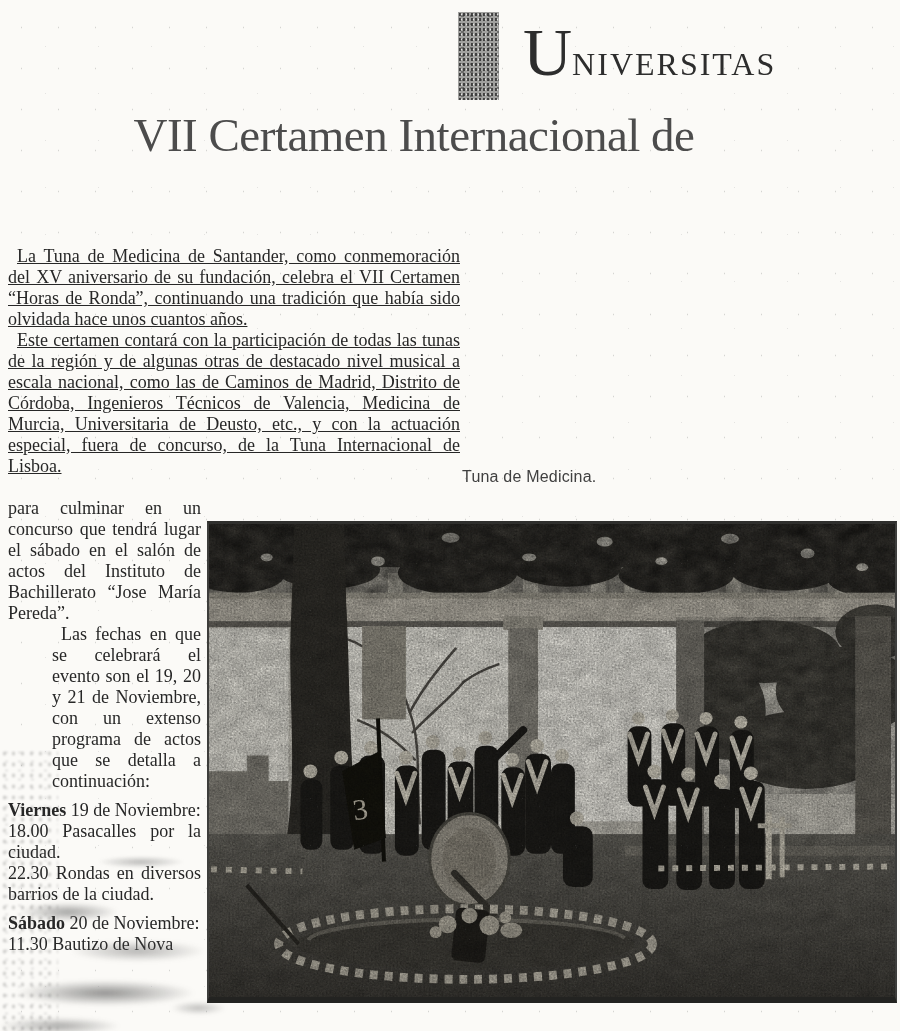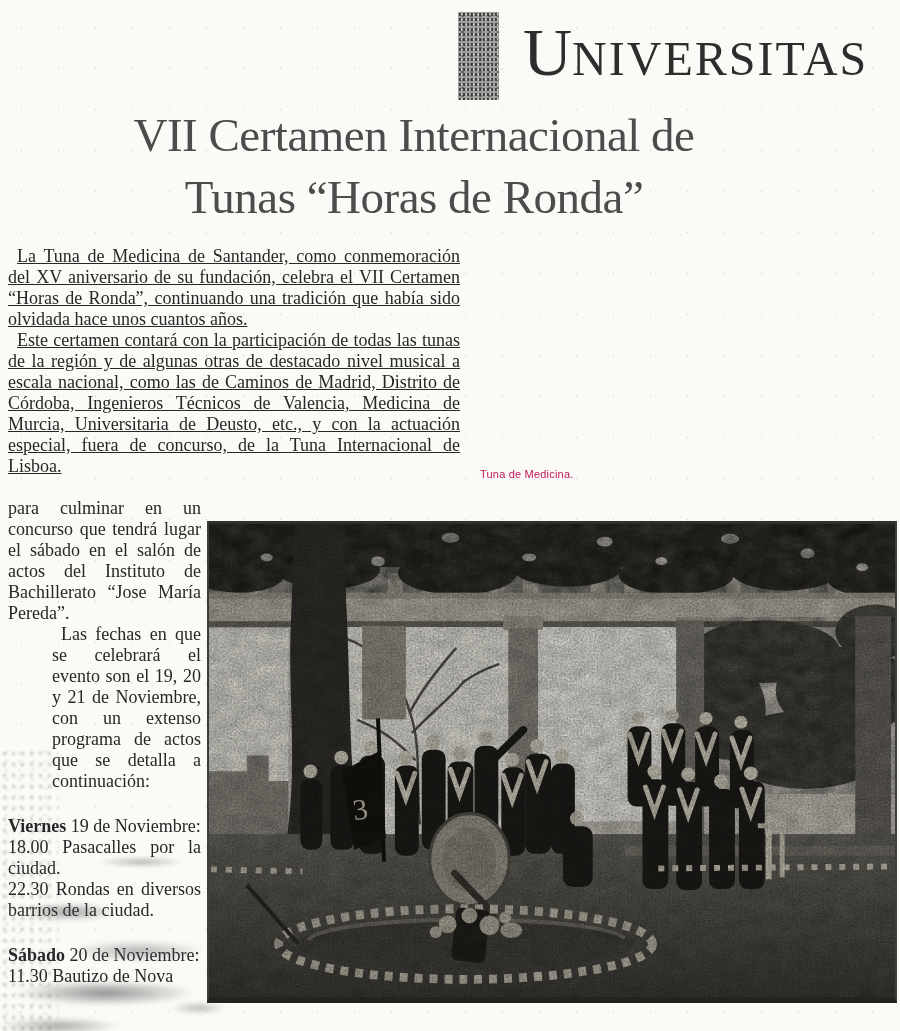--- a/index.html
+++ b/index.html
@@ -13,49 +13,49 @@
   .halftone{
     width:41px; height:88px; background-color:#a0a09e;
     background-image:
       radial-gradient(rgba(40,40,40,.8) 1px, transparent 1.4px),
       radial-gradient(rgba(255,255,255,.75) 1px, transparent 1.4px),
       radial-gradient(rgba(70,70,70,.55) 1.2px, transparent 1.7px);
     background-size:4px 5px,6px 5px,9px 8px;
   }
   .mast-title{margin-left:24px; margin-top:2px; color:#2d2d2d; white-space:nowrap;}
   .mast-initial{font-size:68px; line-height:76px;}
-  .mast-rest{font-size:48px; letter-spacing:2px;}
+  .mast-rest{font-size:32px; letter-spacing:2px;}
   
   .headline{
     position:absolute; left:0; top:104px; width:828px; text-align:center;
     font-size:47px; line-height:62px; color:#4c4c4c; letter-spacing:-0.5px;
   }
   
   .col-wide{
     position:absolute; left:8px; top:246px; width:452px; z-index:1;
     font-size:18px; line-height:21px; text-align:justify;
   }
   .col-wide p{margin:0; text-indent:9px;text-decoration:underline;}
   .col-right{
     position:absolute; left:466px; top:250px; width:430px;
     font-size:18px; line-height:22px;
   }
   .caption{
-    position:absolute; left:480px; top:468px; z-index:3;
+    position:absolute; left:462px; top:468px; z-index:3;
     font-family:"Liberation Sans","DejaVu Sans",sans-serif;
-    font-size:11px; color:#be185d; letter-spacing:.2px;
+    font-size:16px; color:#404040; letter-spacing:.2px;
   }
   .col-narrow{
     position:absolute; left:8px; top:498px; width:193px; z-index:3;
     font-size:18px; line-height:21px; text-align:justify;
     hyphens:auto; -webkit-hyphens:auto;
   }
   .col-narrow p{margin:0;}
   .col-narrow p.indent{text-indent:9px;margin-left:44px;}
-  .col-narrow p.prog{margin-top:24px;}
+  .col-narrow p.prog{margin-top:8px;}
   .col-narrow b{font-weight:bold;}
   
   .photo{
     position:absolute; left:207px; top:521px; width:690px; height:482px; z-index:2;
     box-sizing:border-box; background:#8f8c84;
     border-left:2px solid #3d3d3b; border-top:3px solid #2f2f2d;
     border-right:2px solid #3d3d3b; border-bottom:6px solid #232321;
   }
   .photo svg{display:block; width:100%; height:100%;}
   
@@ -93,21 +93,20 @@
 
 <div class="page">
 
   <div class="masthead">
     <div class="halftone"></div>
     <div class="mast-title"><span class="mast-initial">U</span><span class="mast-rest">NIVERSITAS</span></div>
   </div>
 
   <div class="headline">
     <div>VII Certamen Internacional de</div>
-    <div>Tunas “Horas de Ronda”</div>
   </div>
 
   <div class="col-wide" lang="es">
     <p>La Tuna de Medicina de Santander, como conmemoración del XV aniversario de su fundación, celebra el VII Certamen “Horas de Ronda”, continuando una tradición que había sido olvidada hace unos cuantos años.</p>
     <p>Este certamen contará con la participación de todas las tunas de la región y de algunas otras de destacado nivel musical a escala nacional, como las de Caminos de Madrid, Distrito de Córdoba, Ingenieros Técnicos de Valencia, Medicina de Murcia, Universitaria de Deusto, etc., y con la actuación especial, fuera de concurso, de la Tuna Internacional de Lisboa.</p>
   </div>
 
 
   <div class="caption">Tuna de Medicina.</div>
 

